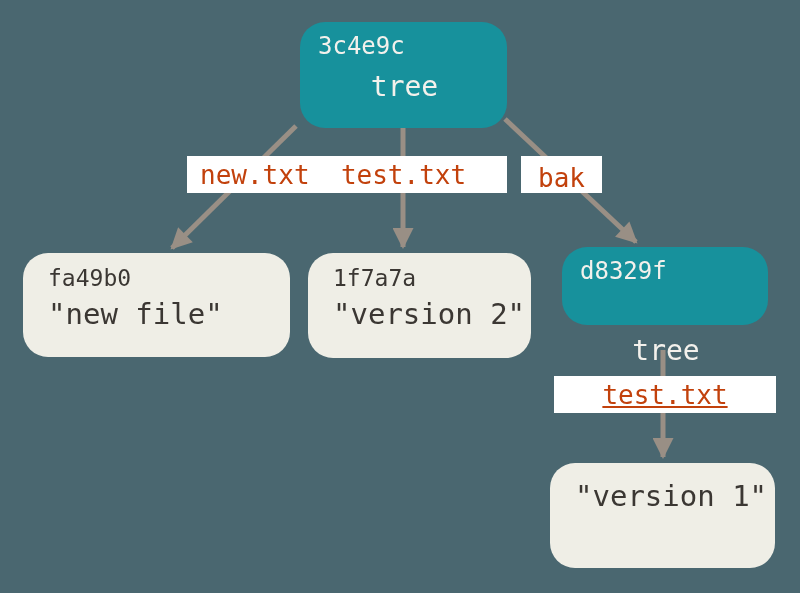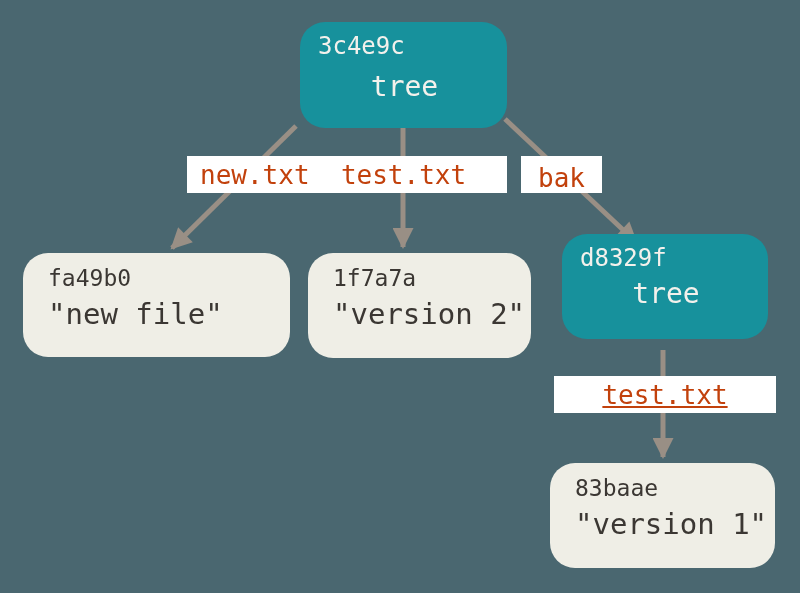--- a/index.html
+++ b/index.html
@@ -50,21 +50,21 @@
   }
   .tree-node .value {
     font-size: 28px;
     align-self: center;
     text-align: right;
   }
   #node-root { left: 300px; top: 22px;  width: 207px; height: 106px; }
   #node-root .value { margin-top: 9px; }
   #node-fa49b0 { left: 23px;  top: 253px; width: 267px; height: 104px; text-align: center; }
   #node-1f7a7a { left: 308px; top: 253px; width: 223px; height: 105px; }
-  #node-d8329f { left: 562px; top: 234px; width: 206px; height: 105px; }
+  #node-d8329f { left: 562px; top: 247px; width: 206px; height: 78px; gap: 44px; }
   #node-83baae { left: 550px; top: 463px; width: 225px; height: 105px; }
   .edge-label {
     position: absolute;
     z-index: 3;
     background: #FFFFFF;
     color: #c2410c;
     height: 37px;
     font-size: 26px;
     display: flex;
     align-items: center;
@@ -117,17 +117,16 @@
   <div class="node tree-node" id="node-d8329f">
     <span class="hash">d8329f</span>
     <span class="value">tree</span>
   </div>
 
   <div class="edge-label" id="label-test-txt">
     <span>test.txt</span>
   </div>
 
   <div class="node blob-node" id="node-83baae">
-    <span class="hash">83baae</span>
     <span class="value">"version 1"</span>
   </div>
 
 </div>
 
 </body></html>

